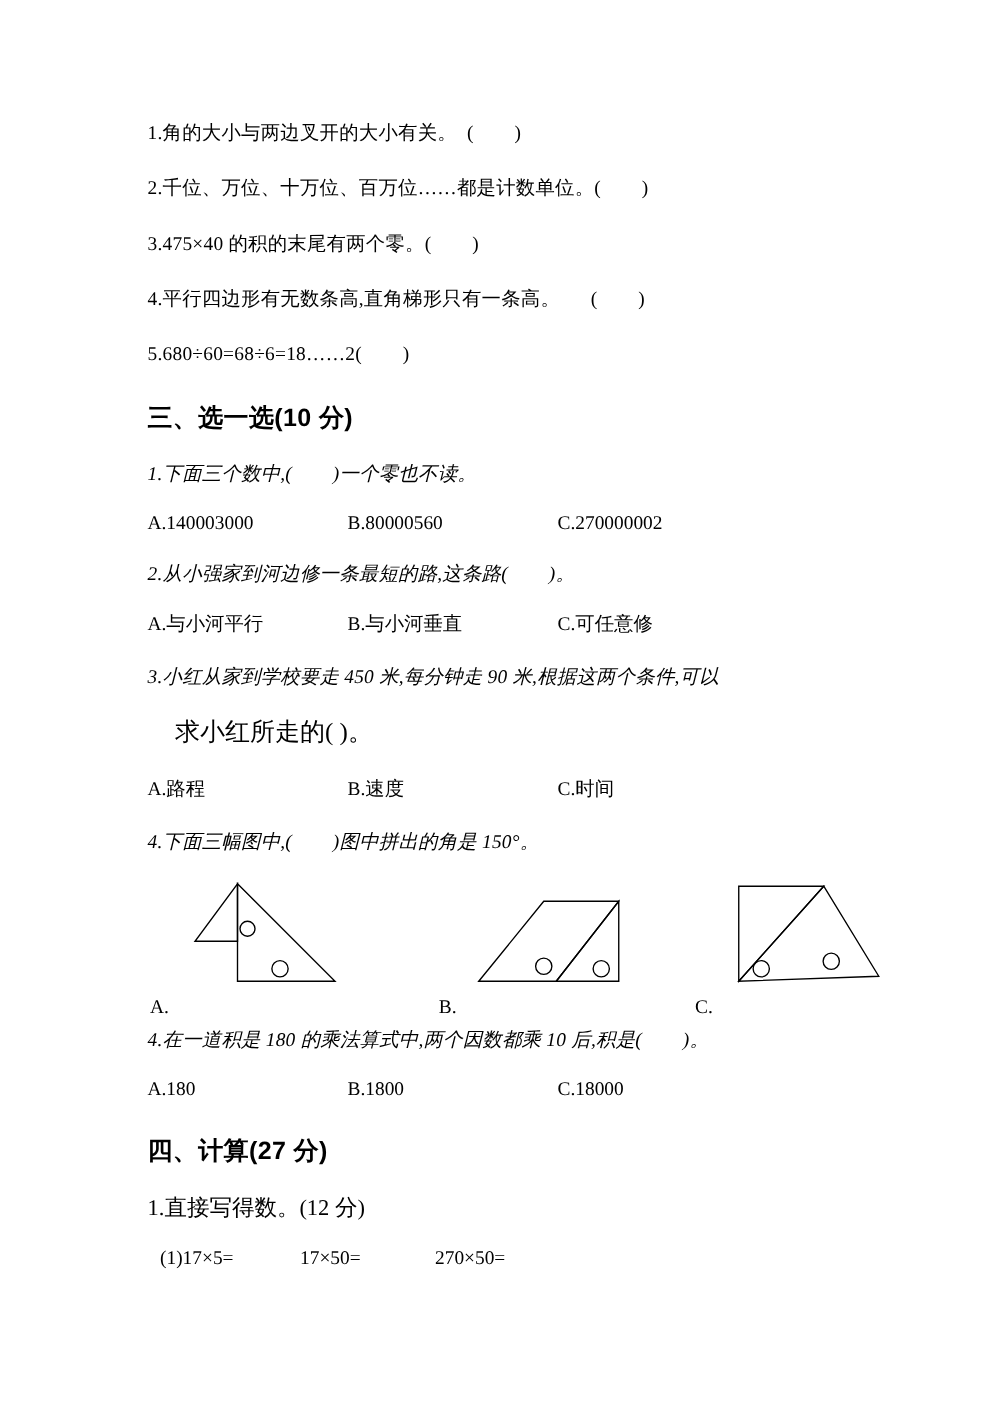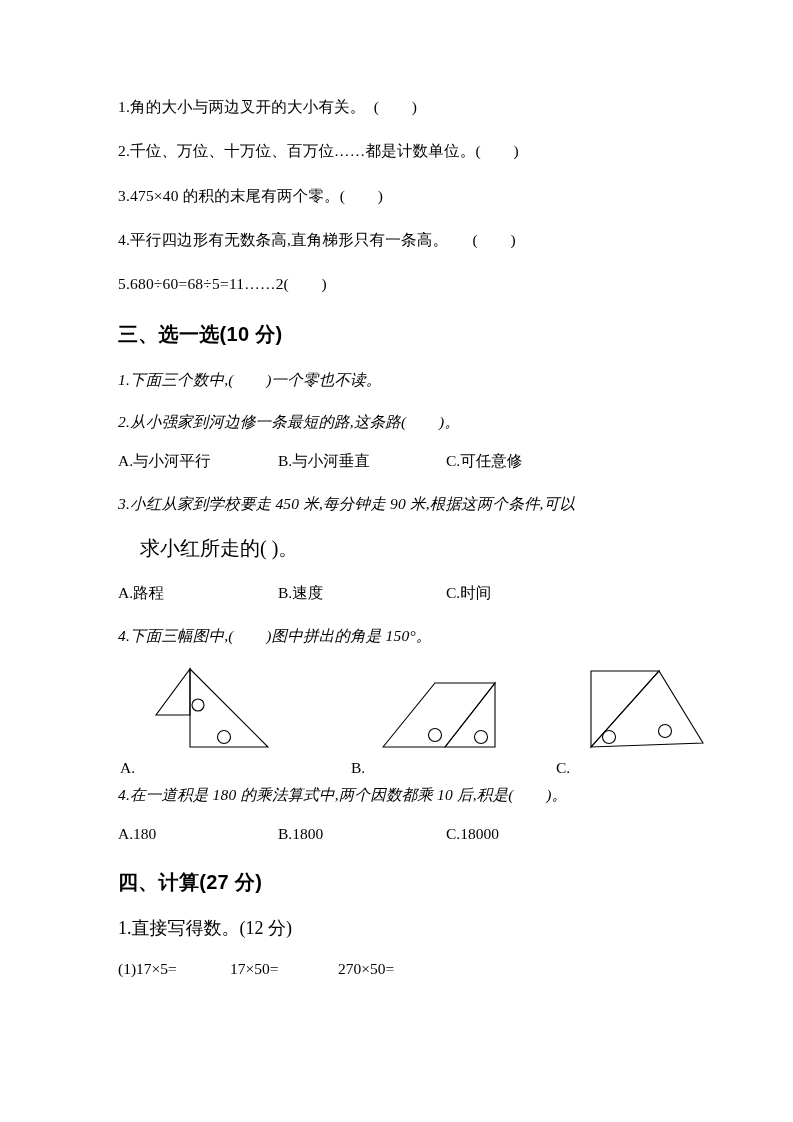--- a/index.html
+++ b/index.html
@@ -86,39 +86,44 @@
   .fig-c { left: 455px; }
   .calc-line {
     font-size: 18px;
     margin-bottom: 20px;
   }
   .calc-row {
     display: flex;
     font-size: 15.5px;
     margin-bottom: 20px;
   }
-  .calc-row .cell1 { width: 112px; white-space: pre; }
+  .calc-row .cell1 { width: 112px; white-space: pre; margin-left: 10px; }
   .calc-row .cell2 { width: 108px; white-space: pre; }
   .calc-row .cell3 { white-space: pre; }
 </style>
 </head>
 <body>
 
 <div class="page">
   <div class="content">
 
     <div class="line">1.角的大小与两边叉开的大小有关。  (        )</div>
     <div class="line">2.千位、万位、十万位、百万位……都是计数单位。(        )</div>
     <div class="line">3.475×40 的积的末尾有两个零。(        )</div>
     <div class="line">4.平行四边形有无数条高,直角梯形只有一条高。      (        )</div>
-    <div class="line">5.680÷60=68÷5=11……2(        )</div>
+    <div class="line">5.680÷60=68÷6=18……2(        )</div>
 
     <div class="section-head">三、选一选(10 分)</div>
 
     <div class="line line-tight">1.下面三个数中,(        )一个零也不读。</div>
+    <div class="opts">
+      <span class="opt opt-a">A.140003000</span>
+      <span class="opt opt-b">B.80000560</span>
+      <span class="opt opt-c">C.270000002</span>
+    </div>
 
     <div class="line line-tight">2.从小强家到河边修一条最短的路,这条路(        )。</div>
     <div class="opts">
       <span class="opt opt-a">A.与小河平行</span>
       <span class="opt opt-b">B.与小河垂直</span>
       <span class="opt opt-c">C.可任意修</span>
     </div>
 
     <div class="line line-tight">3.小红从家到学校要走 450 米,每分钟走 90 米,根据这两个条件,可以</div>
     <div class="q3-line2">求小红所走的(      )。</div>

